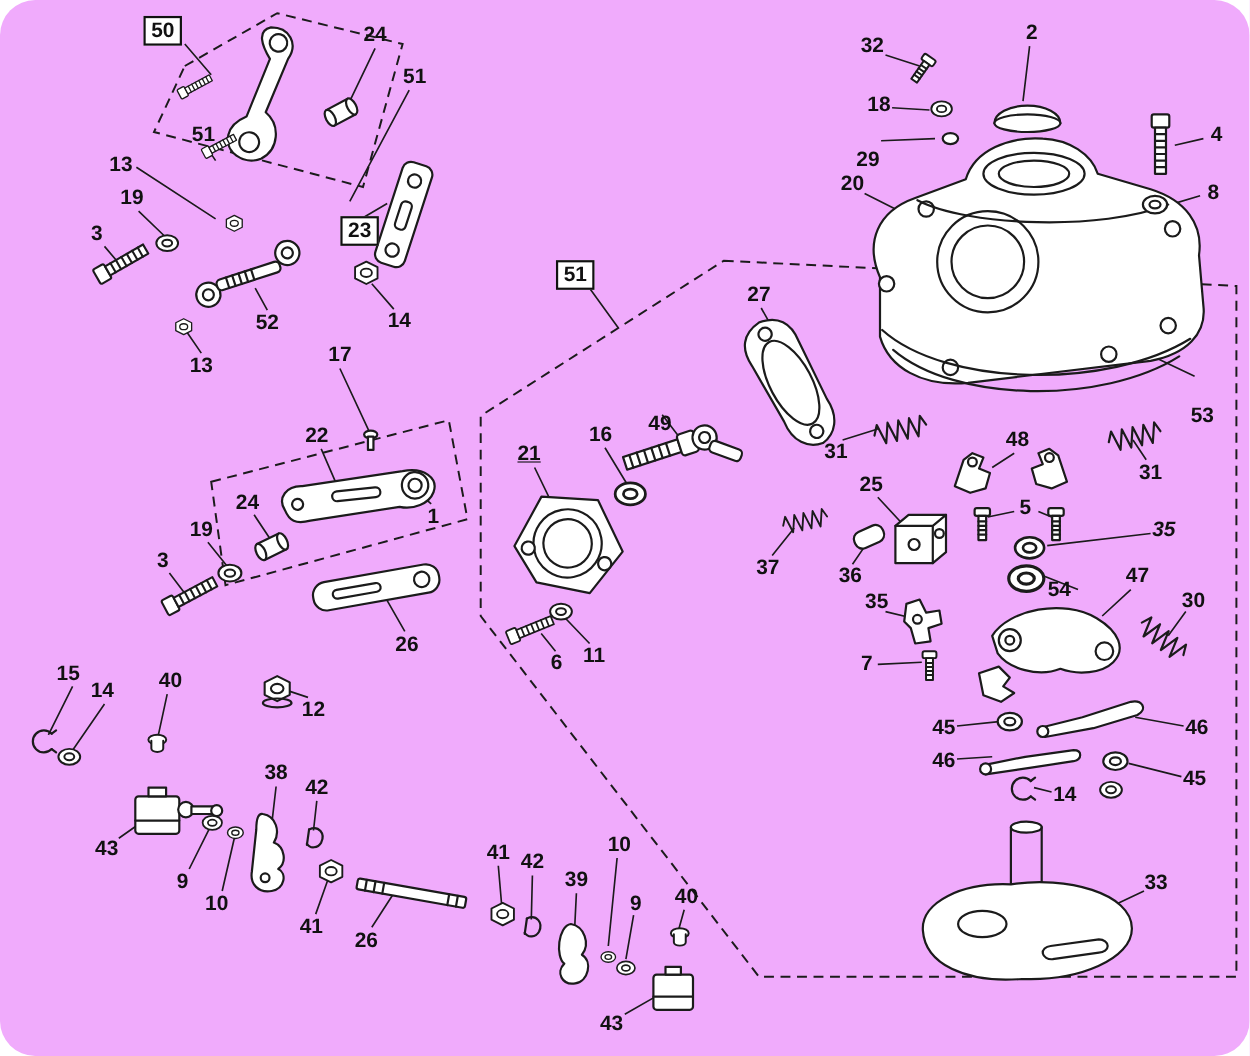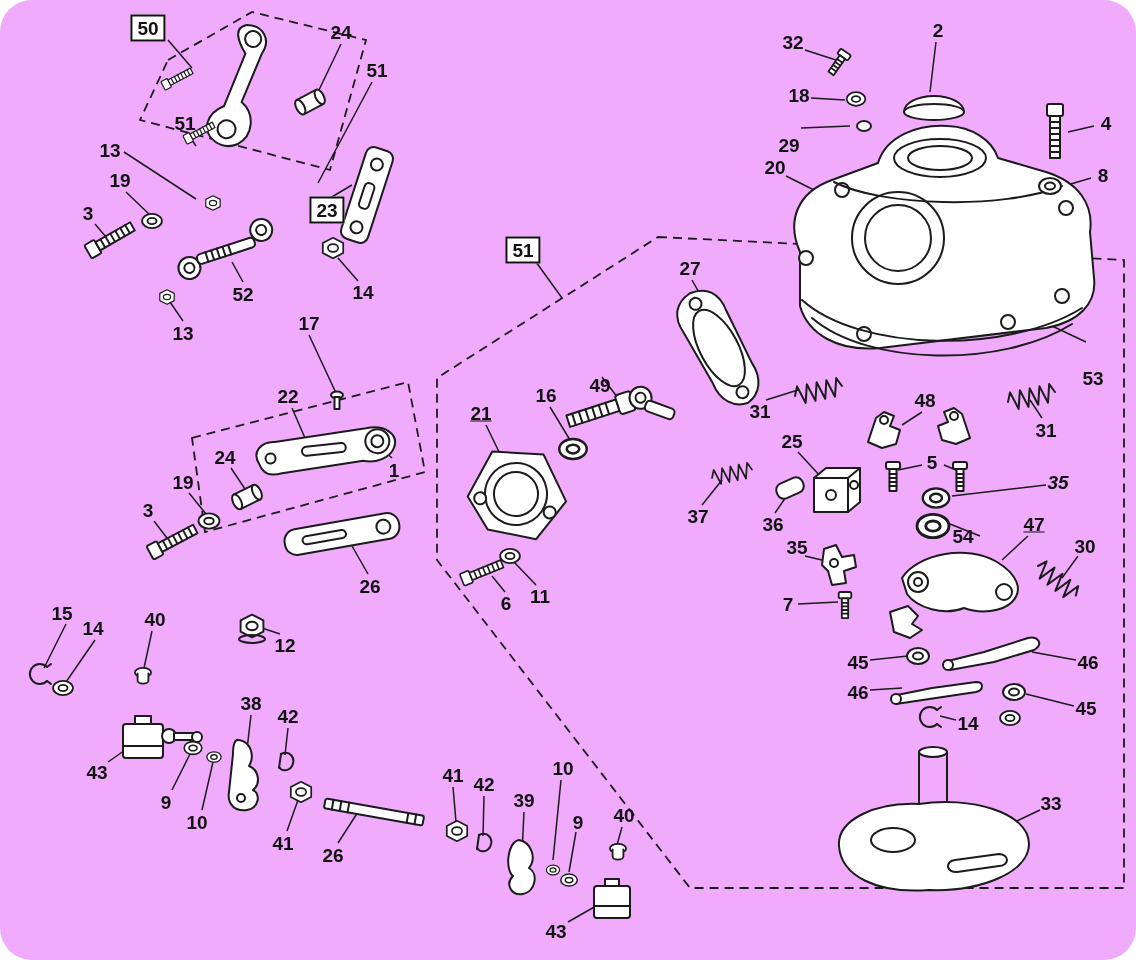--- a/index.html
+++ b/index.html
@@ -356,21 +356,21 @@
       <div class="callout" style="left: 773px; top: 524px;">36</div>
       <div class="callout" style="left: 792px; top: 441px;">25</div>
       <div class="callout" style="left: 797px; top: 547px;">35</div>
       <div class="callout" style="left: 788px; top: 604px;">7</div>
       <div class="callout" style="left: 760px; top: 411px;">31</div>
       <div class="callout" style="left: 925px; top: 400px;">48</div>
       <div class="callout" style="left: 1046px; top: 430px;">31</div>
       <div class="callout" style="left: 932px; top: 462px;">5</div>
       <div class="callout" style="left: 1058px; top: 482px; font-style: italic;">35</div>
       <div class="callout" style="left: 963px; top: 536px;">54</div>
-      <div class="callout" style="left: 1034px; top: 524px; text-decoration: underline;">47</div>
+      <div class="callout" style="left: 1034px; top: 524px;">47</div>
       <div class="callout" style="left: 1085px; top: 546px;">30</div>
       <div class="callout" style="left: 858px; top: 662px;">45</div>
       <div class="callout" style="left: 1088px; top: 662px;">46</div>
       <div class="callout" style="left: 858px; top: 692px;">46</div>
       <div class="callout" style="left: 1086px; top: 708px;">45</div>
       <div class="callout" style="left: 968px; top: 723px;">14</div>
       <div class="callout" style="left: 1051px; top: 803px;">33</div>
       <div class="callout" style="left: 793px; top: 42px;">32</div>
       <div class="callout" style="left: 938px; top: 30px;">2</div>
       <div class="callout" style="left: 799px; top: 95px;">18</div>

